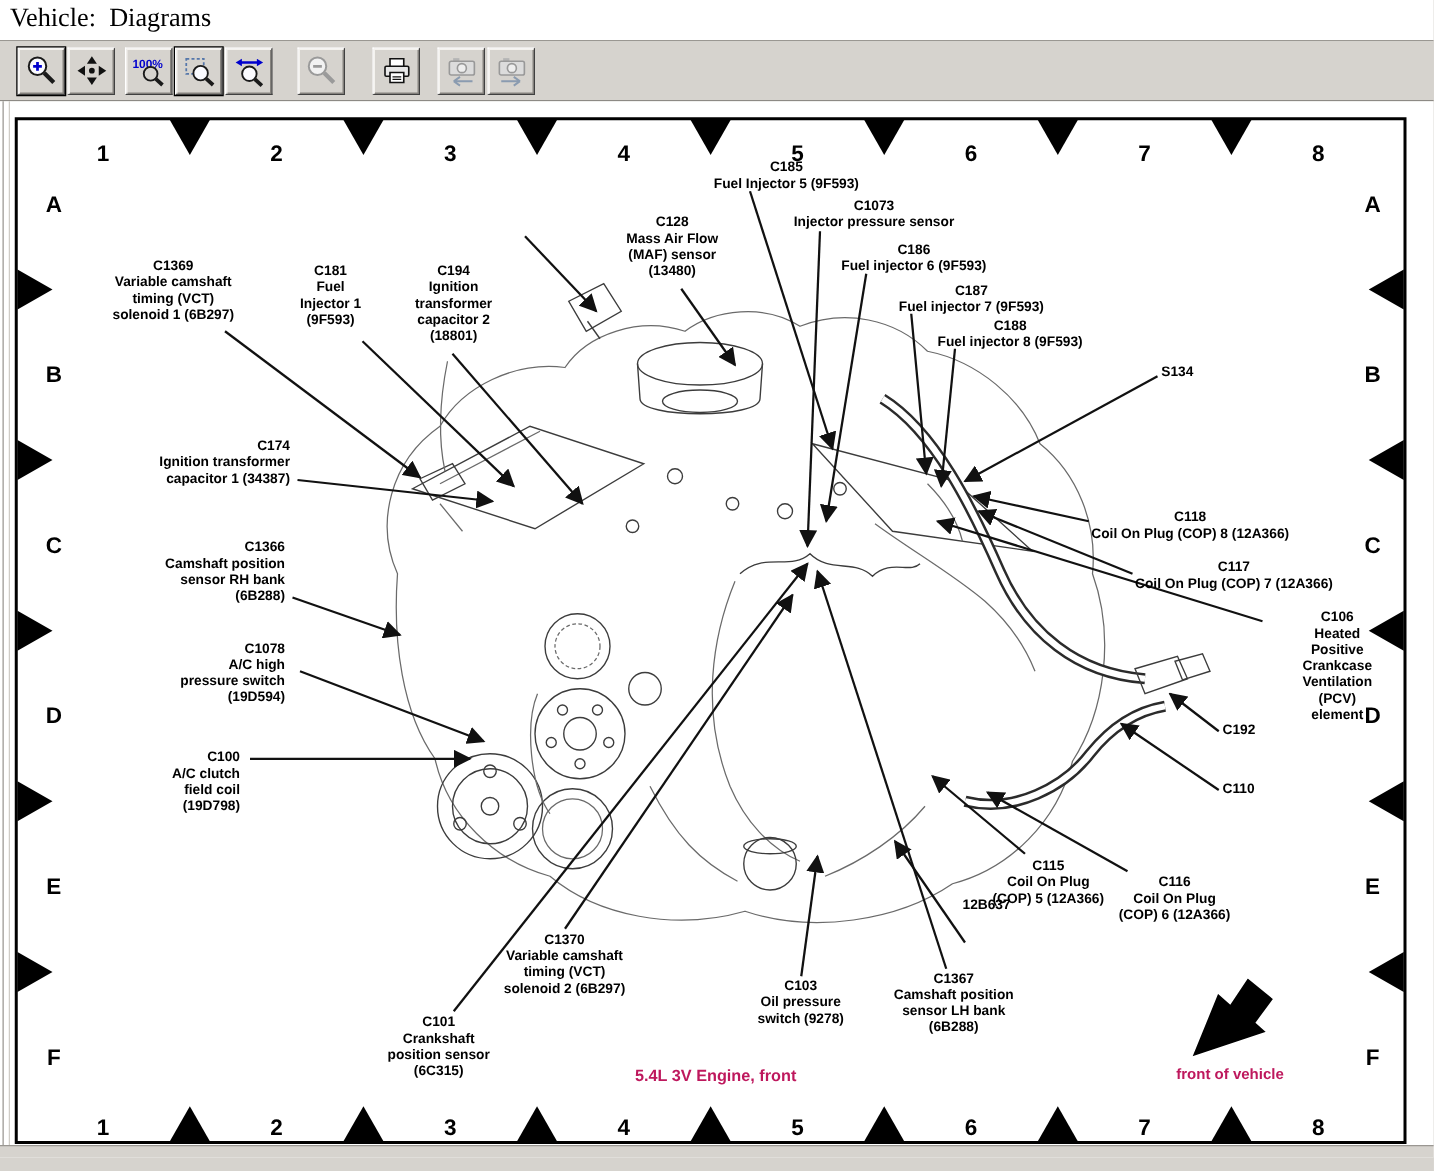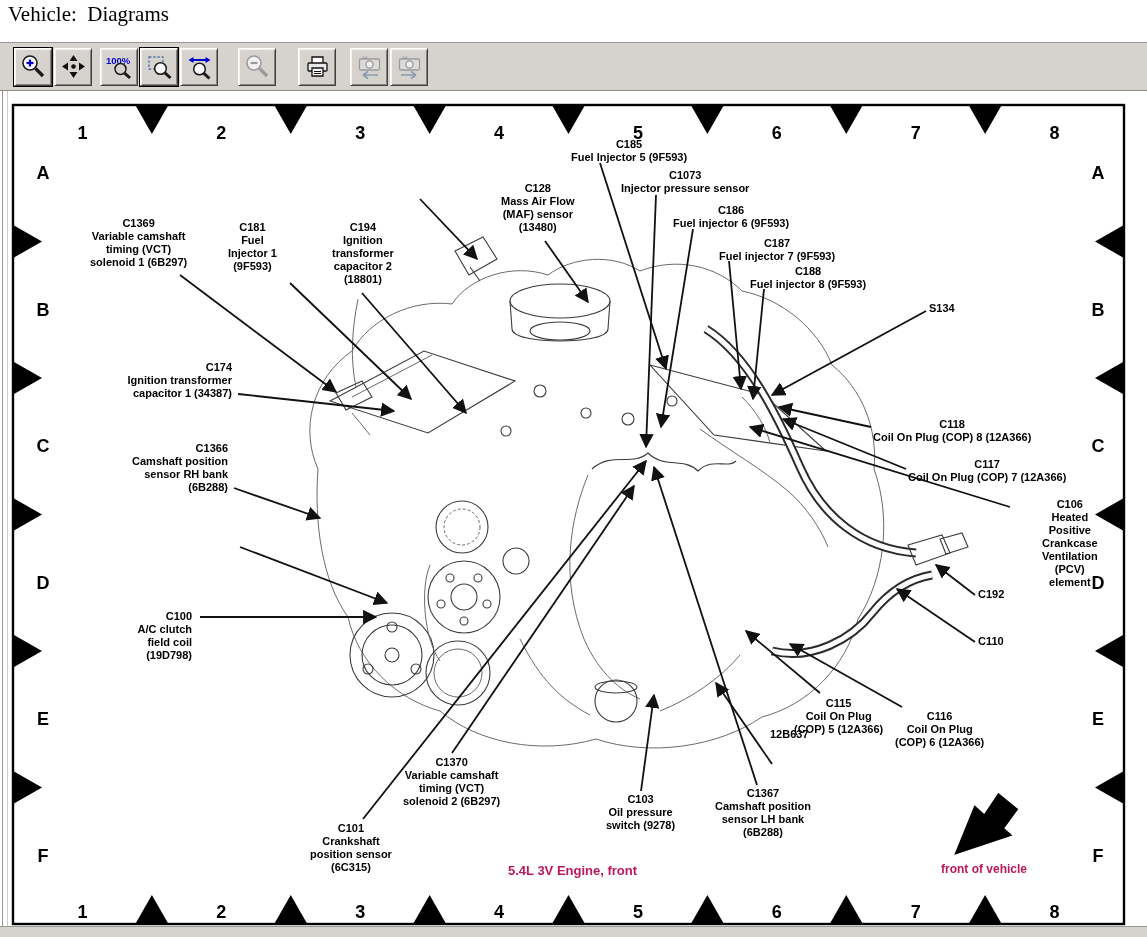--- a/index.html
+++ b/index.html
@@ -1,18 +1,18 @@
 <!DOCTYPE html>
 <html><head>
 <meta charset="utf-8">
 <style>
   html,body{margin:0;padding:0;background:#d6d3ce;}
   body{width:1147px;height:937px;overflow:hidden;font-family:"Liberation Sans",sans-serif;}
   
-  .hdr{background:#ffffff;height:43px;border-bottom:1px solid #9a9792;padding:2px 0 0 8px;box-sizing:border-box;}
+  .hdr{background:#ffffff;height:33px;border-bottom:1px solid #9a9792;padding:2px 0 0 8px;box-sizing:border-box;}
   .hdr .title{font-family:"Liberation Serif",serif;font-size:21px;color:#000;white-space:pre;}
   .hdr .sub{font-family:"Liberation Serif",serif;font-size:13px;color:#000;margin-top:1px;}
   
   .tb{background:#d6d3ce;height:48px;border-bottom:1px solid #8d8a85;display:flex;align-items:center;padding-left:14px;box-sizing:border-box;}
   .tbtn{width:38px;height:38px;background:#d6d3ce;border:1px solid;border-color:#ffffff #404040 #404040 #ffffff;
         box-shadow:inset 1px 1px 0 #f4f2ee, inset -1px -1px 0 #86837e;
         display:flex;align-items:center;justify-content:center;margin-right:2px;padding:0;cursor:pointer;}
   .tbtn.active{outline:1px solid #000;}
   .tbtn:disabled{cursor:default;}
   .tbtn svg{width:27px;height:27px;display:block;}
@@ -286,49 +286,53 @@
 
     <path d="M952,858 L974,804 L984,813 L998,792 L1020,810 L1006,829 L1015,837 Z" fill="#000" stroke="#fff" stroke-width="2.5"></path>
   </svg>
 
   <div class="lbl" style="left:501px;top:91px">C128
 Mass Air Flow
 (MAF) sensor
 (13480)</div>
   <div class="lbl" style="left:571px;top:47px">C185
 Fuel Injector 5 (9F593)</div>
-  <div class="lbl" style="left:621px;top:78px">C1073
+  <div class="lbl" style="left:635px;top:78px">C1073
 Injector pressure sensor</div>
   <div class="lbl" style="left:673px;top:113px">C186
 Fuel injector 6 (9F593)</div>
   <div class="lbl" style="left:719px;top:146px">C187
 Fuel injector 7 (9F593)</div>
   <div class="lbl" style="left:750px;top:174px">C188
 Fuel injector 8 (9F593)</div>
   <div class="lbl" style="left:929px;top:211px">S134</div>
   <div class="lbl" style="left:90px;top:126px">C1369
 Variable camshaft
 timing (VCT)
 solenoid 1 (6B297)</div>
-  <div class="lbl" style="left:228px;top:130px">C181
+  <div class="lbl" style="left:240px;top:130px">C181
 Fuel
 Injector 1
 (9F593)</div>
   <div class="lbl" style="left:332px;top:130px">C194
 Ignition
 transformer
 capacitor 2
 (18801)</div>
   <div class="lbl r" style="right:915px;top:270px">C174
 Ignition transformer
 capacitor 1 (34387)</div>
   <div class="lbl r" style="right:919px;top:351px">C1366
 Camshaft position
 sensor RH bank
 (6B288)</div>
+  <div class="lbl r" style="right:919px;top:432px">C1078
+A/C high
+pressure switch
+(19D594)</div>
   <div class="lbl r" style="right:955px;top:519px">C100
 A/C clutch
 field coil
 (19D798)</div>
   <div class="lbl" style="left:310px;top:731px">C101
 Crankshaft
 position sensor
 (6C315)</div>
   <div class="lbl" style="left:403px;top:665px">C1370
 Variable camshaft

